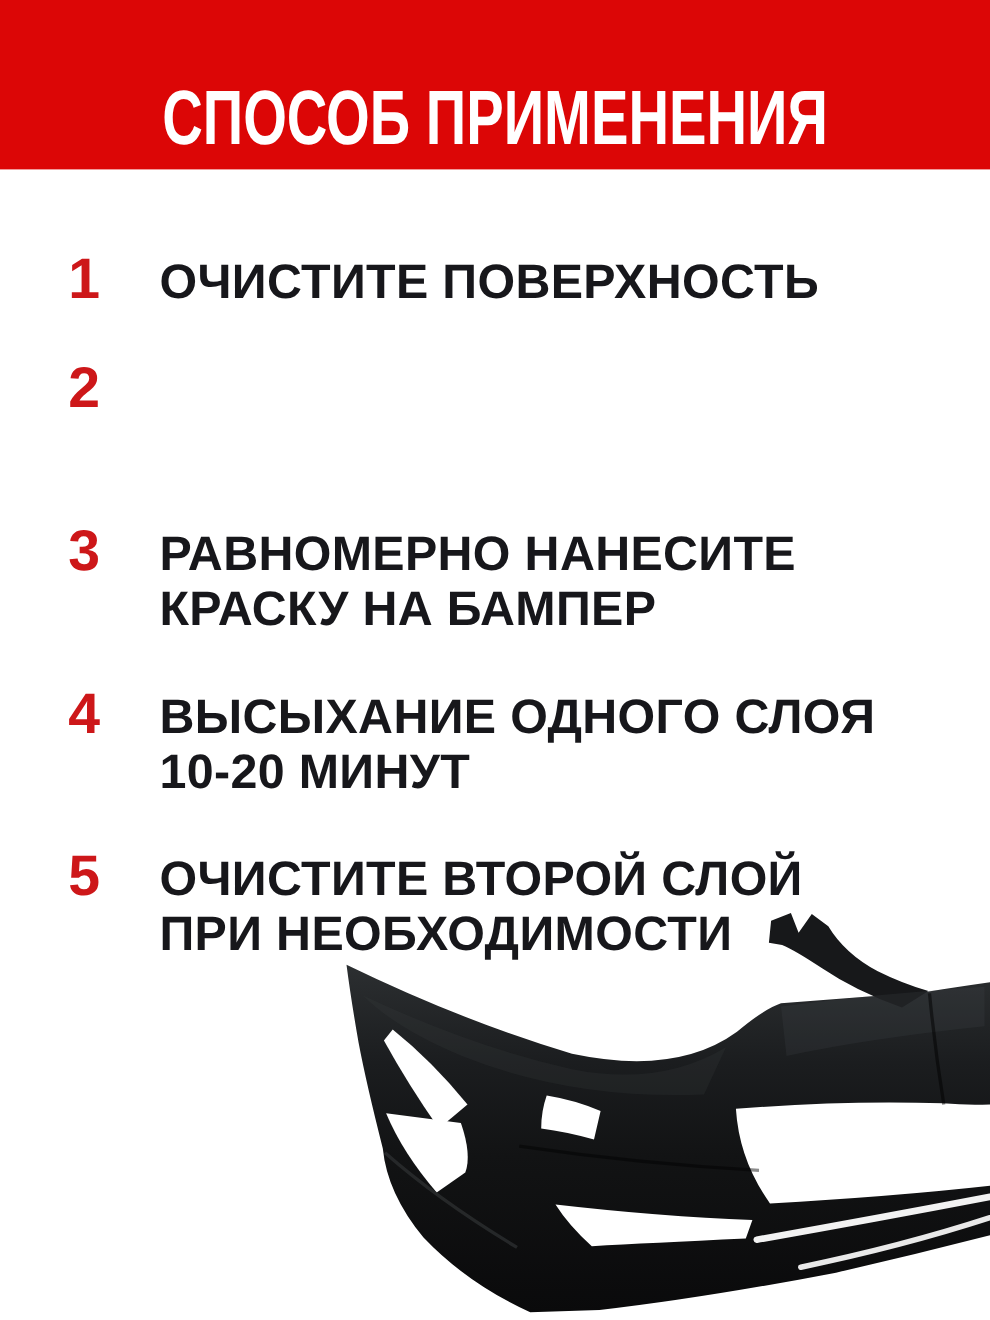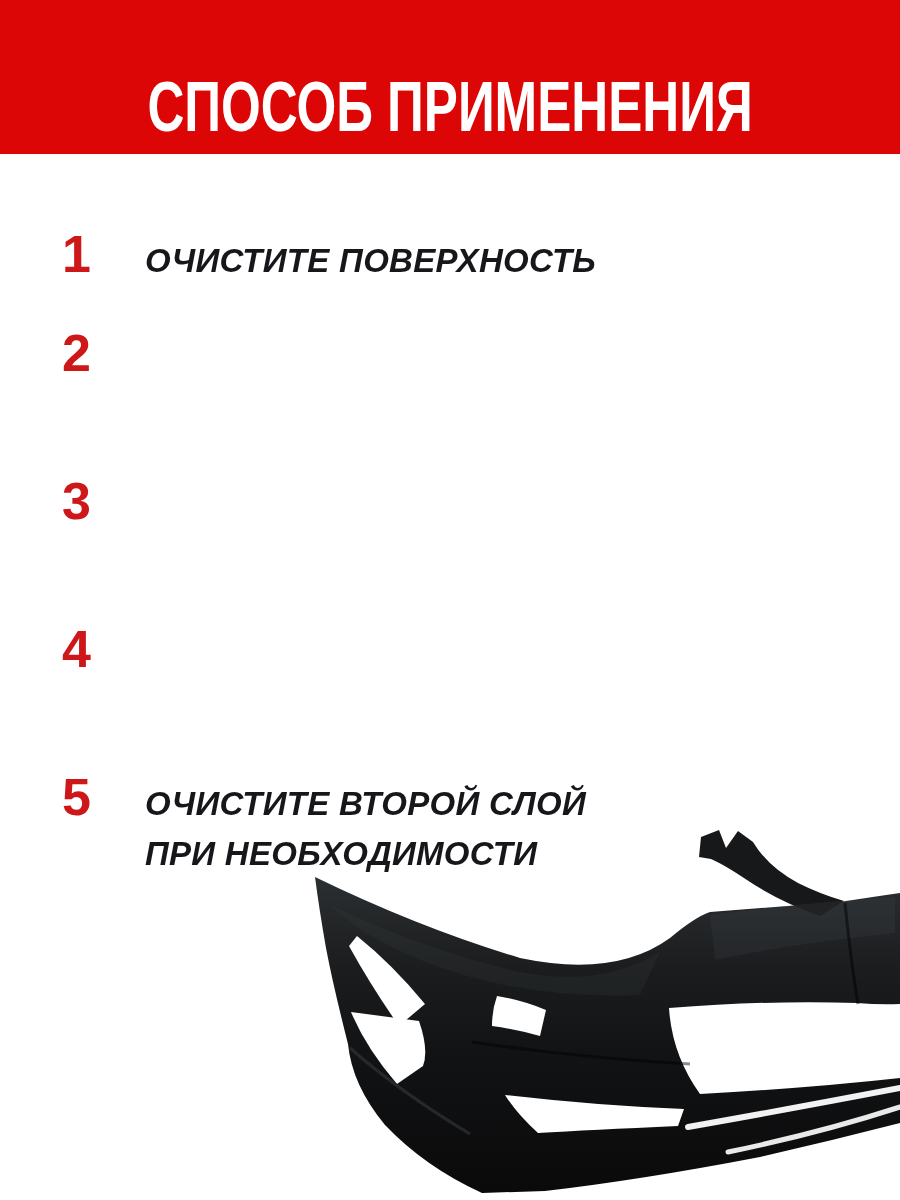--- a/index.html
+++ b/index.html
@@ -42,27 +42,26 @@
   }
   .step-number {
     flex: 0 0 83px;
     width: 83px;
     font-size: 52px;
     line-height: 50px;
     font-weight: bold;
     color: #cd1719;
   }
   .step-text {
-    font-size: 33px;
+    font-size: 44px;
     line-height: 50px;
     font-weight: bold;
     letter-spacing: 0.3px;
     color: #17171b;
     white-space: pre-line;
-    font-style: italic;
   }
   .bumper {
     position: absolute;
     left: 295px;
     top: 815px;
     width: 605px;
     height: 390px;
   }
 </style>
 </head>
@@ -78,24 +77,28 @@
     <div class="step-number">1</div>
     <div class="step-text">ОЧИСТИТЕ ПОВЕРХНОСТЬ</div>
   </div>
 
   <div class="step" style="top:328px">
     <div class="step-number">2</div>
   </div>
 
   <div class="step" style="top:476px">
     <div class="step-number">3</div>
+    <div class="step-text">РАВНОМЕРНО НАНЕСИТЕ
+КРАСКУ НА БАМПЕР</div>
   </div>
 
   <div class="step" style="top:624px">
     <div class="step-number">4</div>
+    <div class="step-text">ВЫСЫХАНИЕ ОДНОГО СЛОЯ
+10-20 МИНУТ</div>
   </div>
 
   <div class="step" style="top:772px">
     <div class="step-number">5</div>
     <div class="step-text">ОЧИСТИТЕ ВТОРОЙ СЛОЙ
 ПРИ НЕОБХОДИМОСТИ</div>
   </div>
 
   <svg class="bumper" viewBox="295 815 605 390" xmlns="http://www.w3.org/2000/svg" aria-hidden="true">
     <defs>

